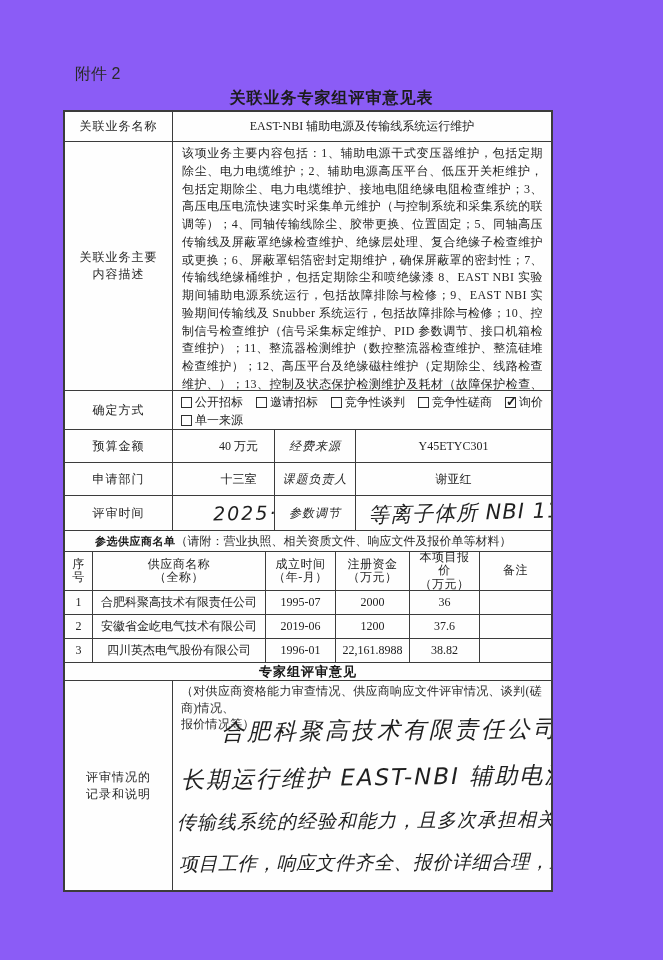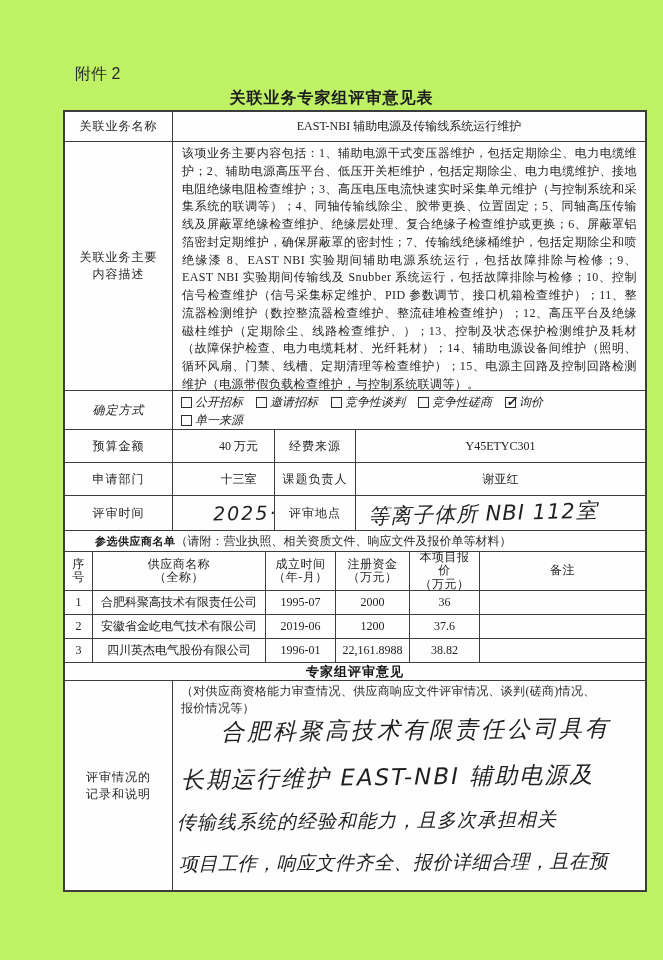--- a/index.html
+++ b/index.html
@@ -1,61 +1,61 @@
 <!DOCTYPE html>
 <html><head>
 <meta charset="utf-8">
 <style>
   * { margin:0; padding:0; box-sizing:border-box; }
   html,body { background:#e9e9e9; }
   .page {
     position:relative;
     width:663px; height:960px;
     margin:0 auto;
-    background:#bef264;
+    background:#8b5cf6;
     font-family:"Liberation Serif", serif;
     color:#222;
     overflow:hidden;
   }
   .attachment {
     position:absolute; left:75px; top:64px;
     font-size:16px; color:#2a2a2a;
     font-family:"Liberation Sans", sans-serif;
   }
   .doc-title {
     position:absolute; left:0; top:88px; width:100%;
     text-align:center; font-size:16px; font-weight:bold; color:#1c1c1c;
     letter-spacing:1px;
   }
   .form {
-    position:absolute; left:63px; top:110px; width:584px;
+    position:absolute; left:63px; top:110px; width:490px;
     border:2px solid #3c3c3c;
     background:#fefefe;
   }
   .row { display:flex; border-top:1px solid #3c3c3c; }
   .row:first-child { border-top:none; }
   .cell { border-left:1px solid #3c3c3c; overflow:hidden; }
   .cell:first-child { border-left:none; }
   .lab {
     display:flex; align-items:center; justify-content:center;
     text-align:center; font-size:12px; letter-spacing:1px; color:#262626;
   }
   .val-center { display:flex; align-items:center; justify-content:center; font-size:12px; }
   .pre { white-space:pre-line; }
 
   
   .c-lab { width:107px; flex:0 0 107px; }
   .c-rest { flex:1; }
   .c-b2 { width:102px; flex:0 0 102px;padding-left:30px; }
-  .c-b3 { width:81px; flex:0 0 81px; }
+  .c-b3 { width:81px; flex:0 0 81px;font-style:italic; }
 
   
   .r-name { height:29px; }
   .r-desc { height:249px; }
-  .r-method { height:39px;font-style:italic; }
+  .r-method { height:39px; }
   .r-small { height:33px; }
   .r-time { height:35px; }
   .r-sect { height:21px; }
   .r-shead { height:39px; }
   .r-srow { height:24px; }
   .r-ohead { height:18px; }
   .r-opinion { height:210px; }
 
   .desc-text {
     padding:3px 8px 0 9px;
@@ -193,21 +193,21 @@
       <div class="cell c-b2 val-center">十三室</div>
       <div class="cell c-b3 lab">课题负责人</div>
       <div class="cell c-rest val-center">谢亚红</div>
     </div>
 
     <div class="row r-time">
       <div class="cell c-lab lab">评审时间</div>
       <div class="cell c-b2">
         <div class="hand hand-date">2025·12·19</div>
       </div>
-      <div class="cell c-b3 lab">评审地点</div>
+      <div class="cell c-b3 lab">参数调节</div>
       <div class="cell c-rest">
         <div class="hand hand-place">等离子体所 NBI 112室</div>
       </div>
     </div>
 
     <div class="row r-sect">
       <div class="cell c-rest sect-cell">
         <span class="sect-title">参选供应商名单</span>
           <span class="sect-note">（请附：营业执照、相关资质文件、响应文件及报价单等材料）</span>
       </div>

